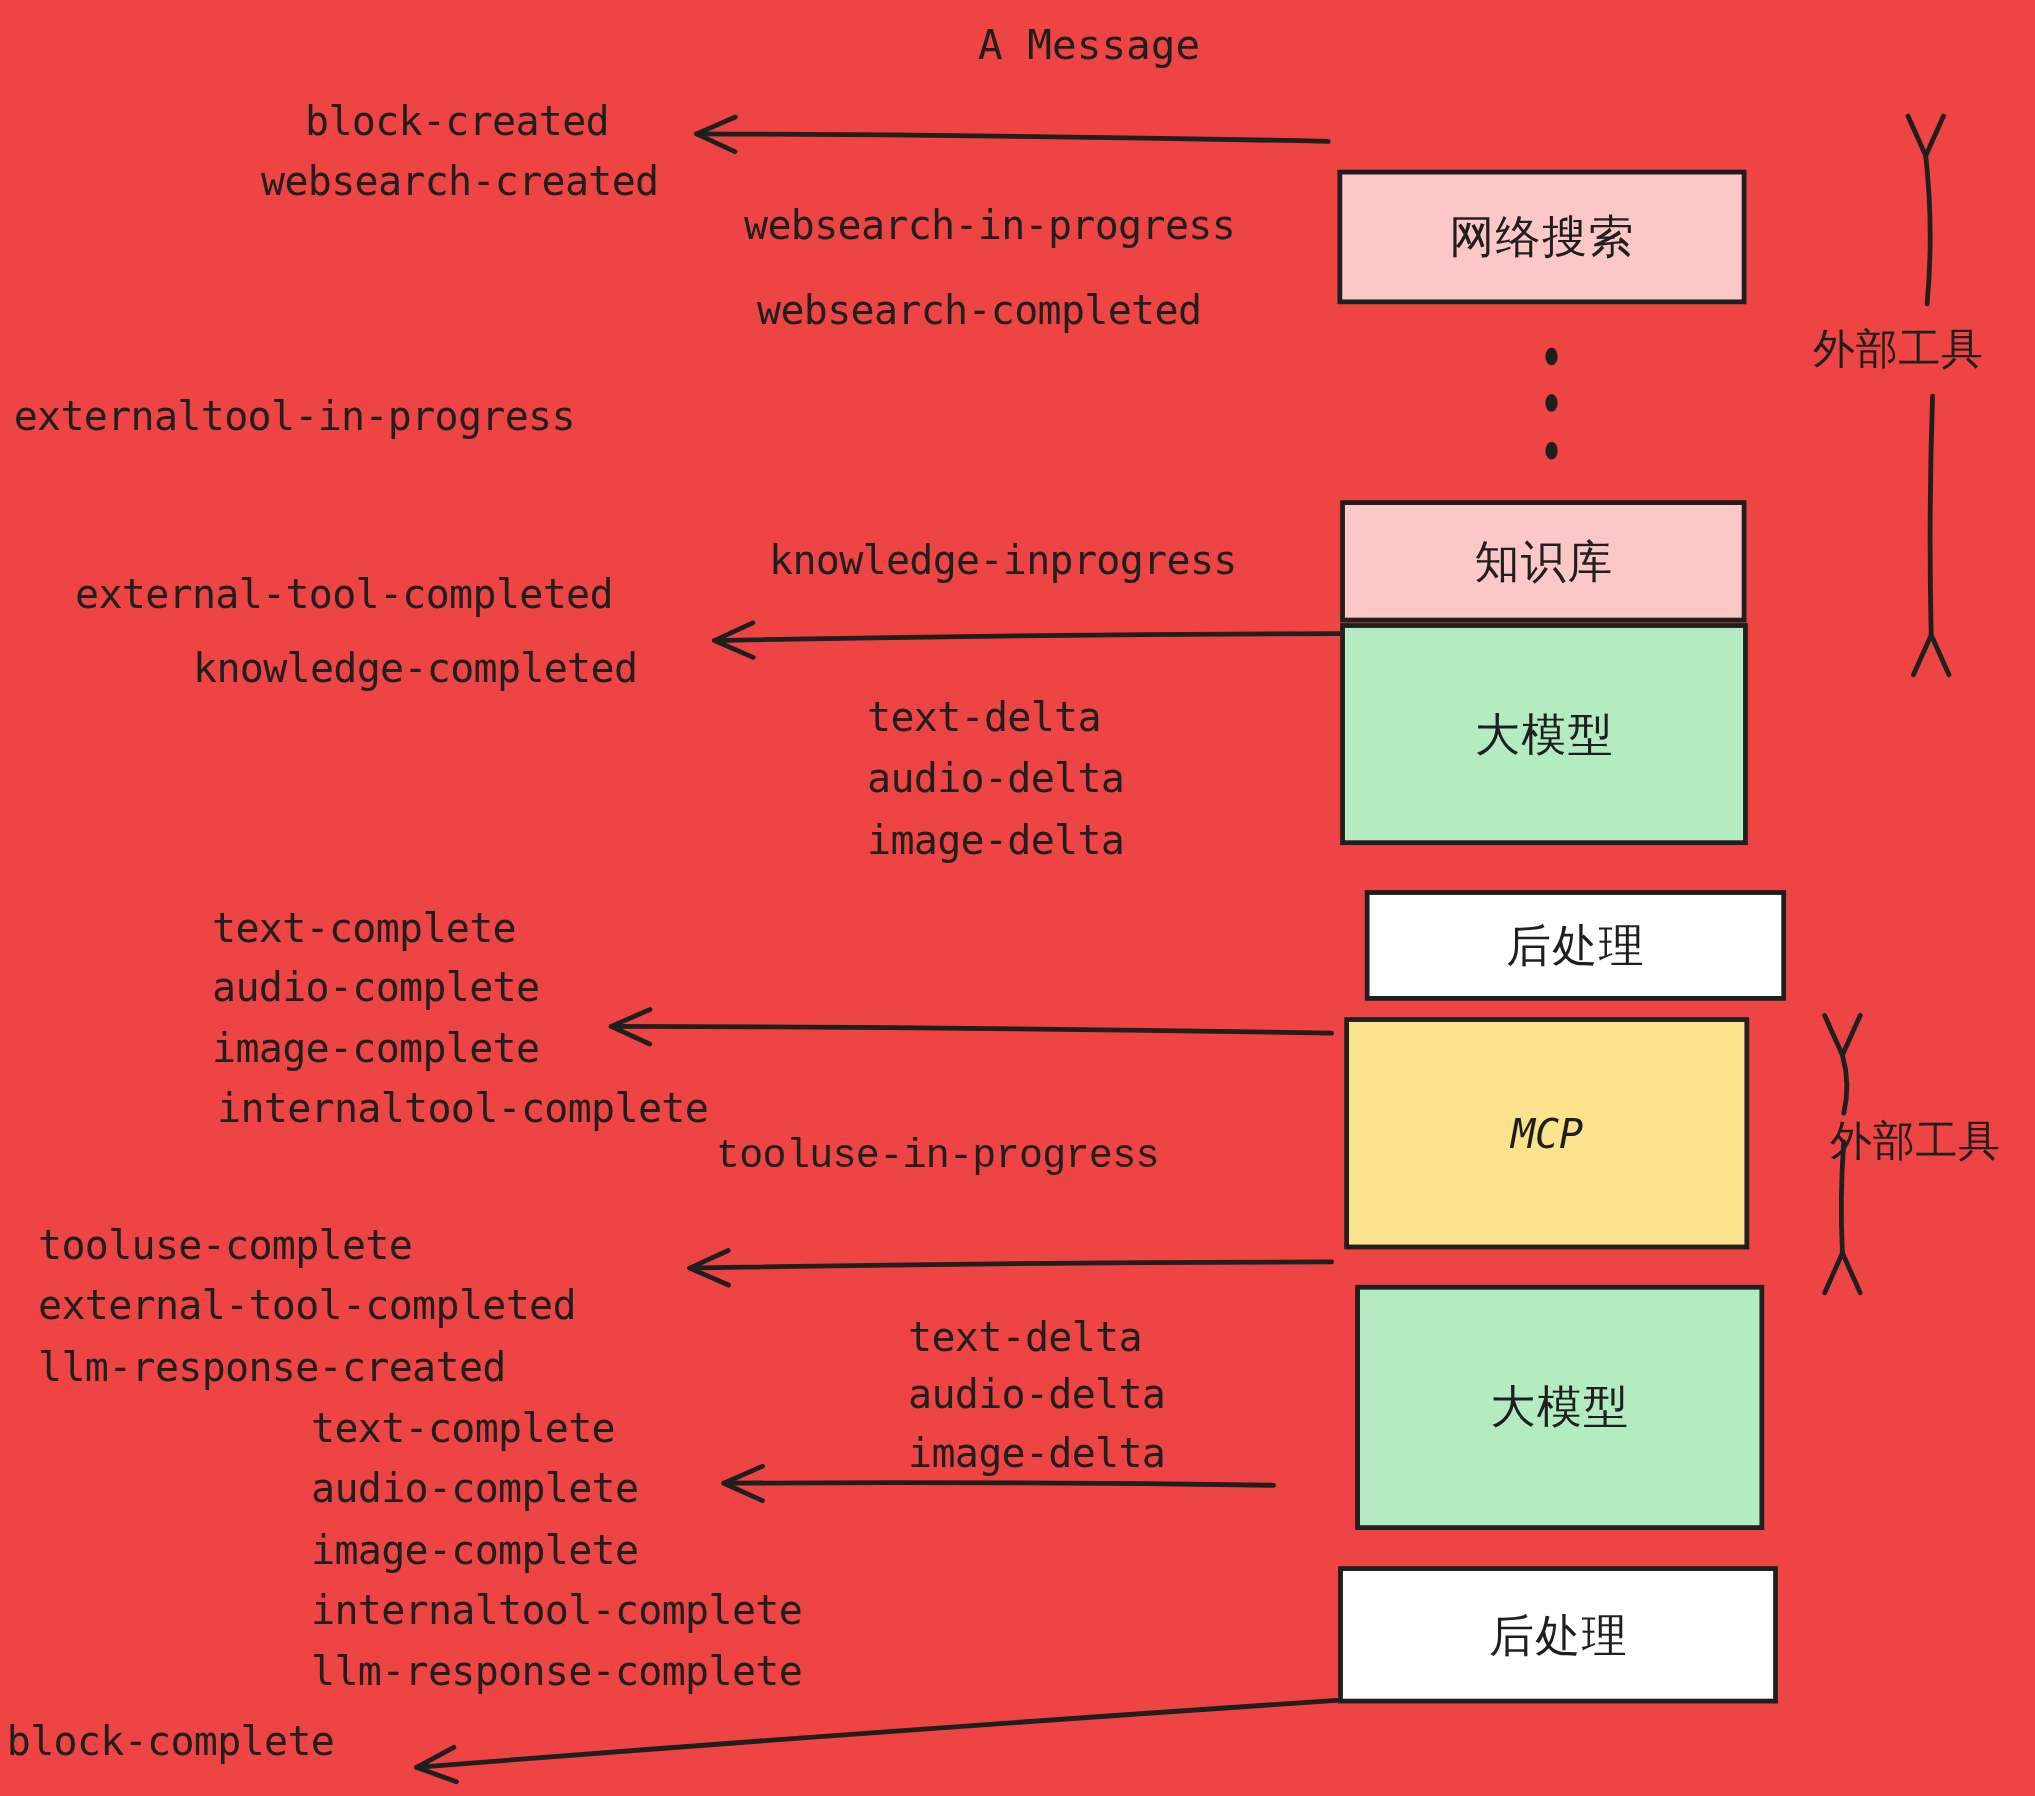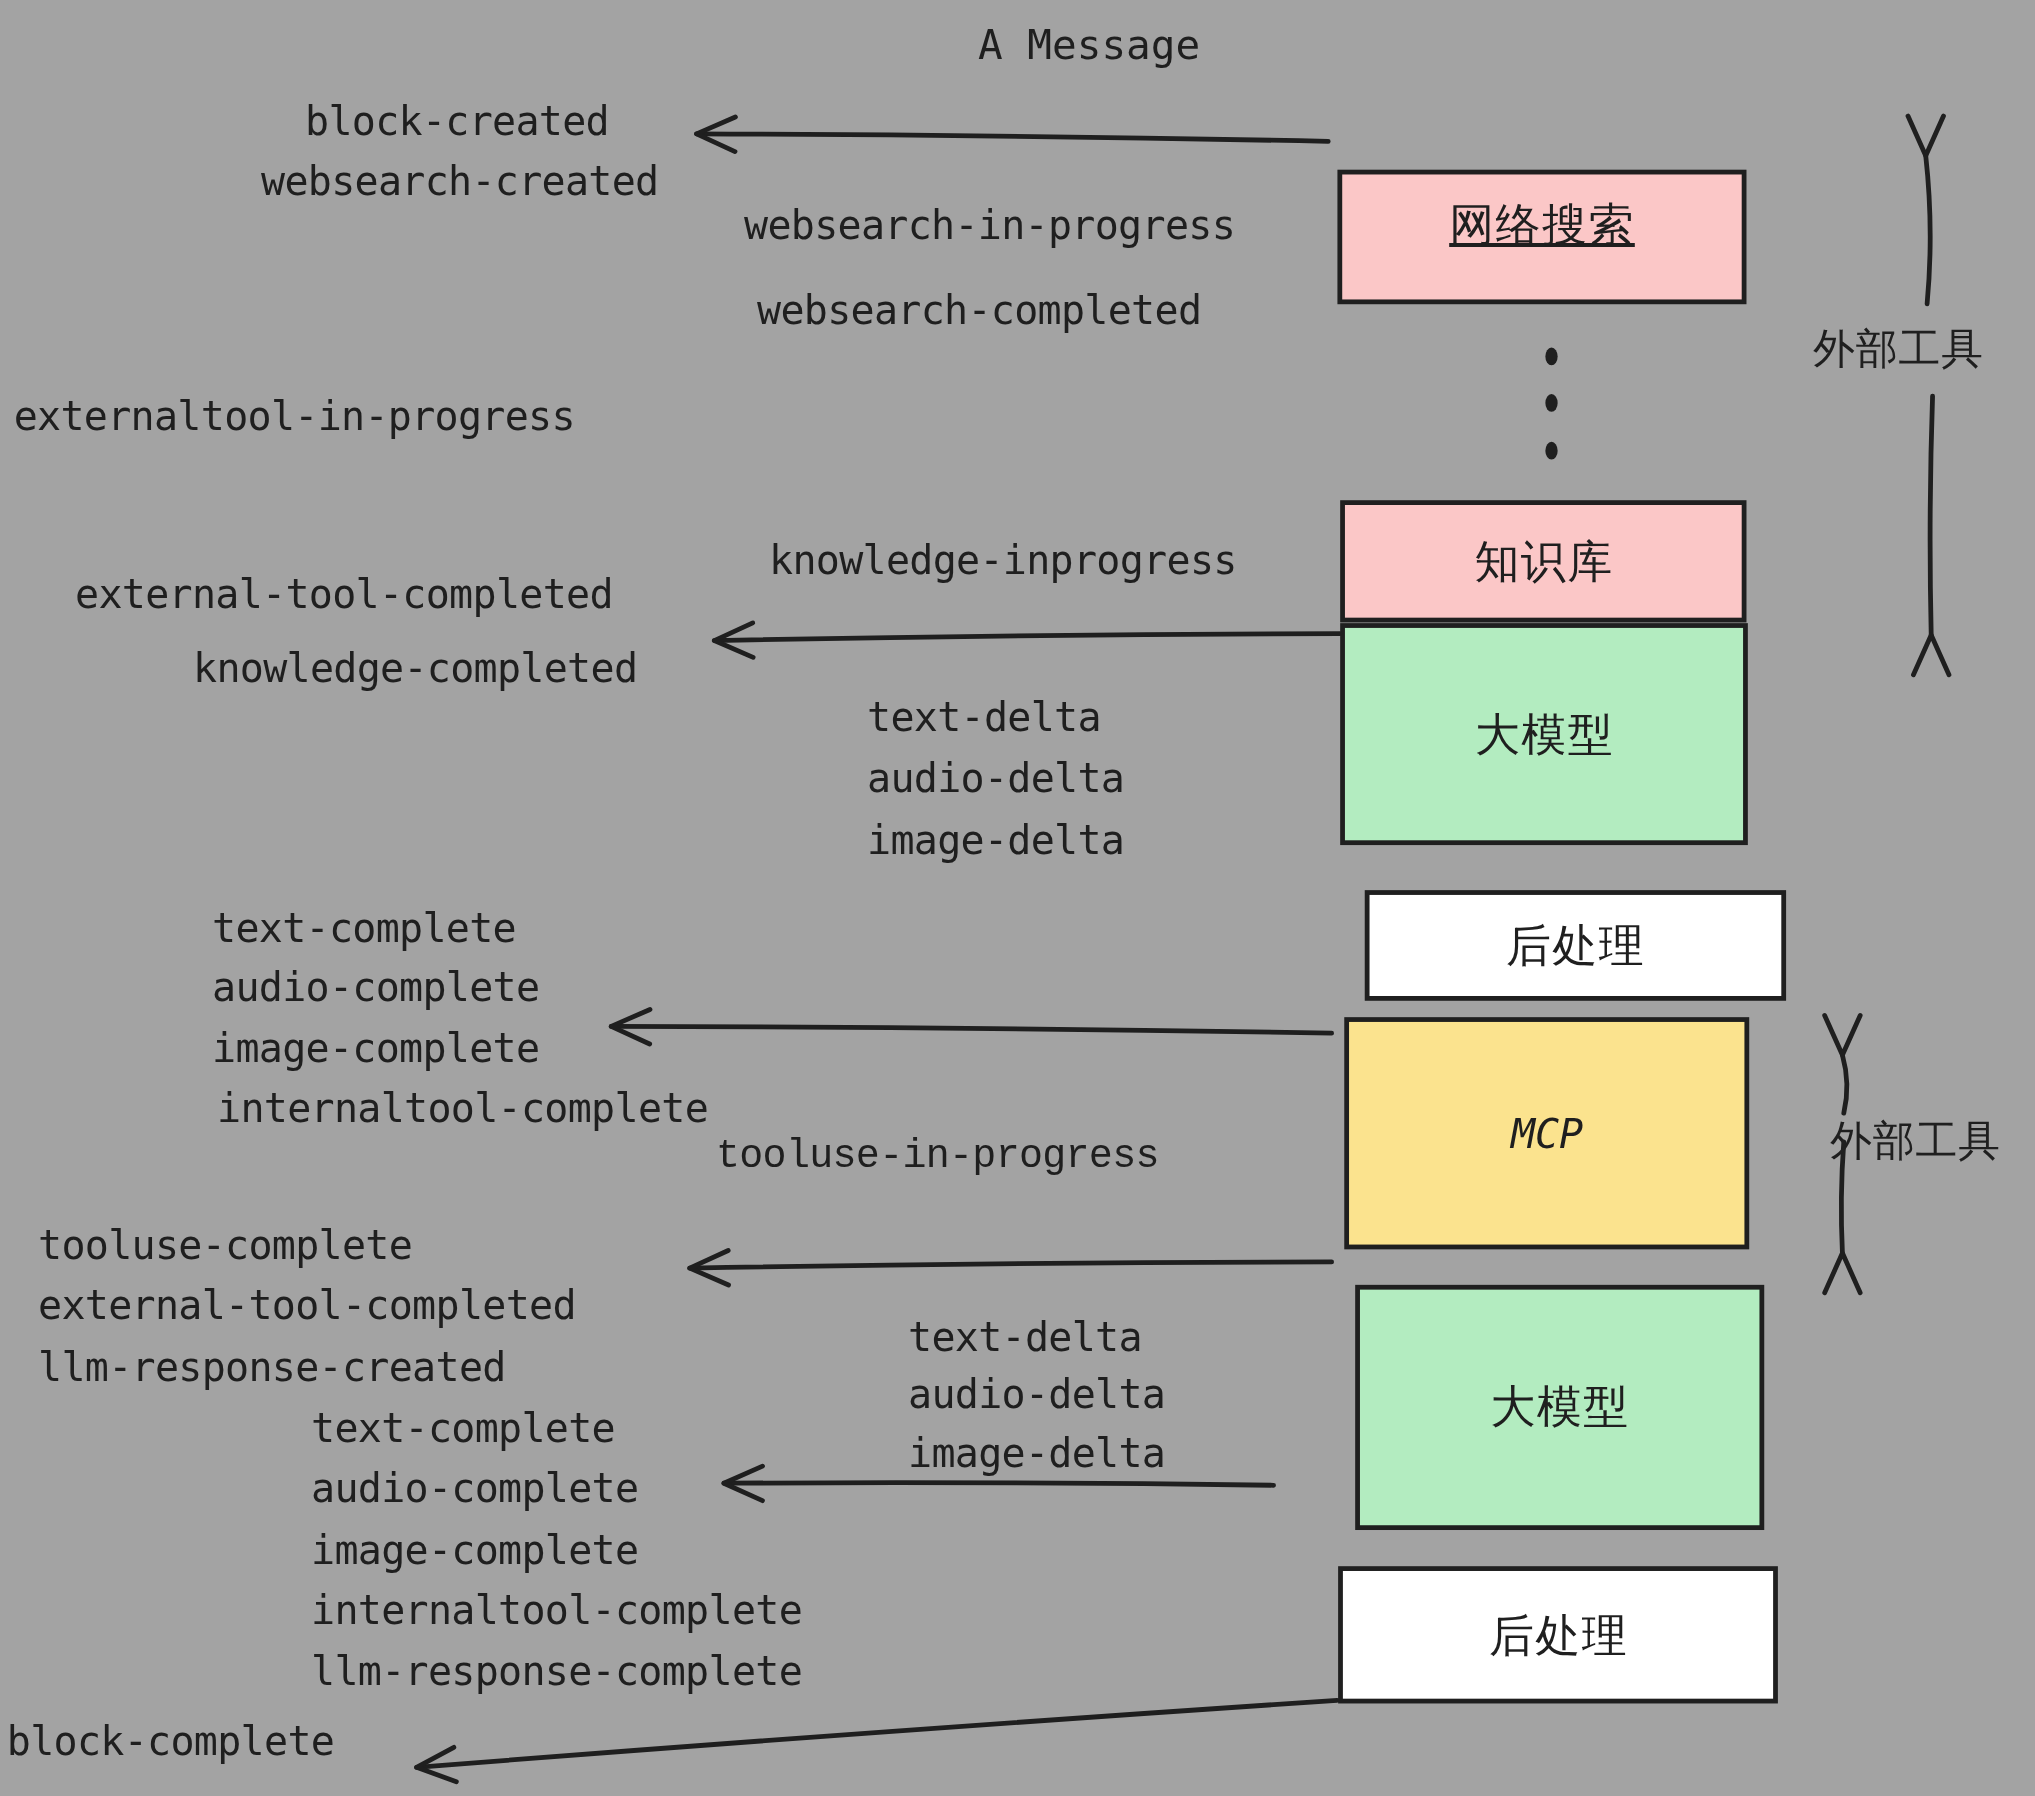--- a/index.html
+++ b/index.html
@@ -1,20 +1,20 @@
 <!DOCTYPE html>
 <html style="font-size:11px"><head>
 <meta charset="utf-8">
 <style>
   html,body{margin:0;padding:0;background:#ffffff;}
   #stage{
     position:relative;
     width:2035px;
     height:1796px;
-    background:#a3a3a3;
+    background:#ef4444;
     overflow:hidden;
     font-family:"DejaVu Sans Mono","Liberation Mono",monospace;
   }
   #vec{position:absolute;left:0;top:0;width:2035px;height:1796px;}
   .lbl{
     position:absolute;
     color:#1f1f1f;
     font-family:"DejaVu Sans Mono","Liberation Mono",monospace;
     font-size:40px;
     line-height:1;
@@ -135,21 +135,21 @@
       <div class="lbl" style="left: 908px; top: 1374px;">audio-delta</div>
       <div class="lbl" style="left: 908px; top: 1433px;">image-delta</div>
       <div class="lbl" style="left: 311px; top: 1408px;">text-complete</div>
       <div class="lbl" style="left: 311px; top: 1468px;">audio-complete</div>
       <div class="lbl" style="left: 311px; top: 1530px;">image-complete</div>
       <div class="lbl" style="left: 311px; top: 1590px;">internaltool-complete</div>
       <div class="lbl" style="left: 311px; top: 1651px;">llm-response-complete</div>
       <div class="lbl" style="left: 6.8px; top: 1721px;">block-complete</div>
     </div>
   <div id="box-labels">
-      <div class="boxlbl" style="left: 1340px; top: 160px; width: 404px; height: 130px; display: flex; align-items: center; justify-content: center; text-decoration: underline;">网络搜索</div>
+      <div class="boxlbl" style="left: 1340px; top: 172px; width: 404px; height: 130px; display: flex; align-items: center; justify-content: center;">网络搜索</div>
       <div class="boxlbl" style="left: 1343px; top: 503px; width: 402px; height: 117px; display: flex; align-items: center; justify-content: center;">知识库</div>
       <div class="boxlbl" style="left: 1343px; top: 626px; width: 403px; height: 217px; display: flex; align-items: center; justify-content: center;">大模型</div>
       <div class="boxlbl" style="left: 1367px; top: 893px; width: 417px; height: 106px; display: flex; align-items: center; justify-content: center;">后处理</div>
       <div class="boxlbl mono" style="left: 1347px; top: 1020px; width: 400px; height: 227px; display: flex; align-items: center; justify-content: center;">MCP</div>
       <div class="boxlbl" style="left: 1358px; top: 1287px; width: 404px; height: 240px; display: flex; align-items: center; justify-content: center;">大模型</div>
       <div class="boxlbl" style="left: 1341px; top: 1569px; width: 435px; height: 133px; display: flex; align-items: center; justify-content: center;">后处理</div>
     </div>
   <div id="side-labels">
       <div class="sidelbl" style="left: 1813px; top: 321px;">外部工具</div>
       <div class="sidelbl" style="left: 1830px; top: 1113px;">外部工具</div>

